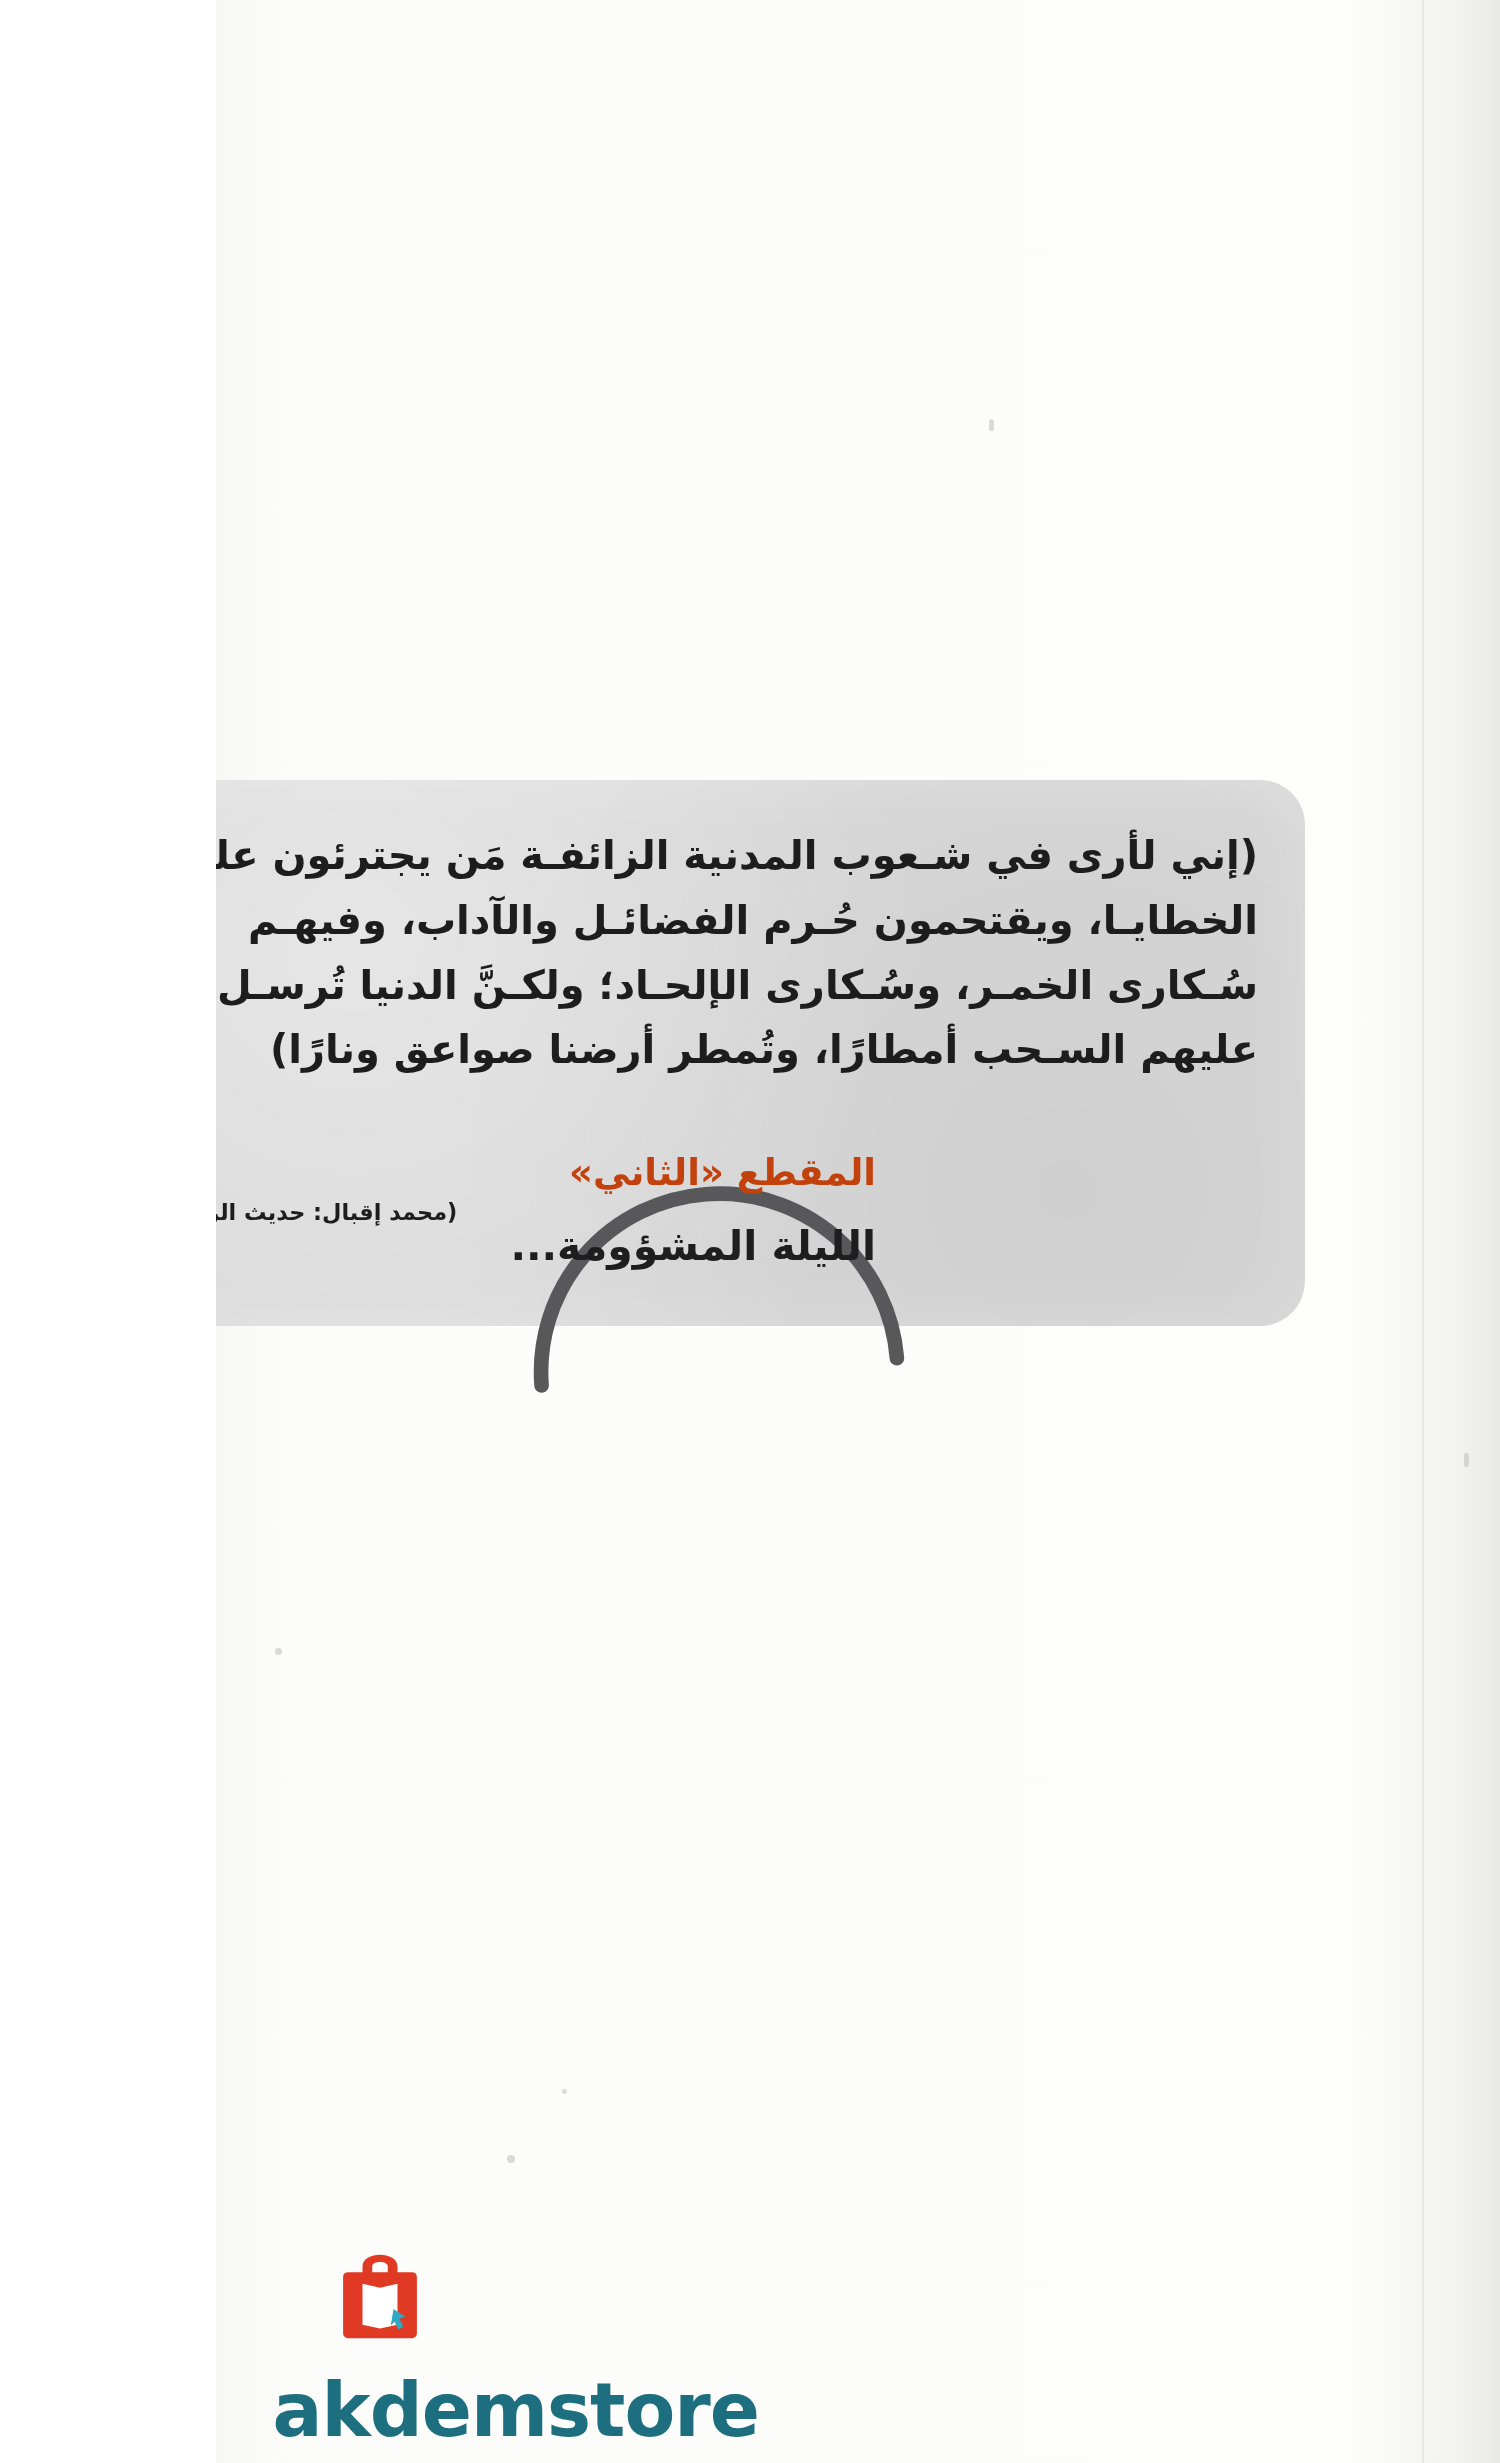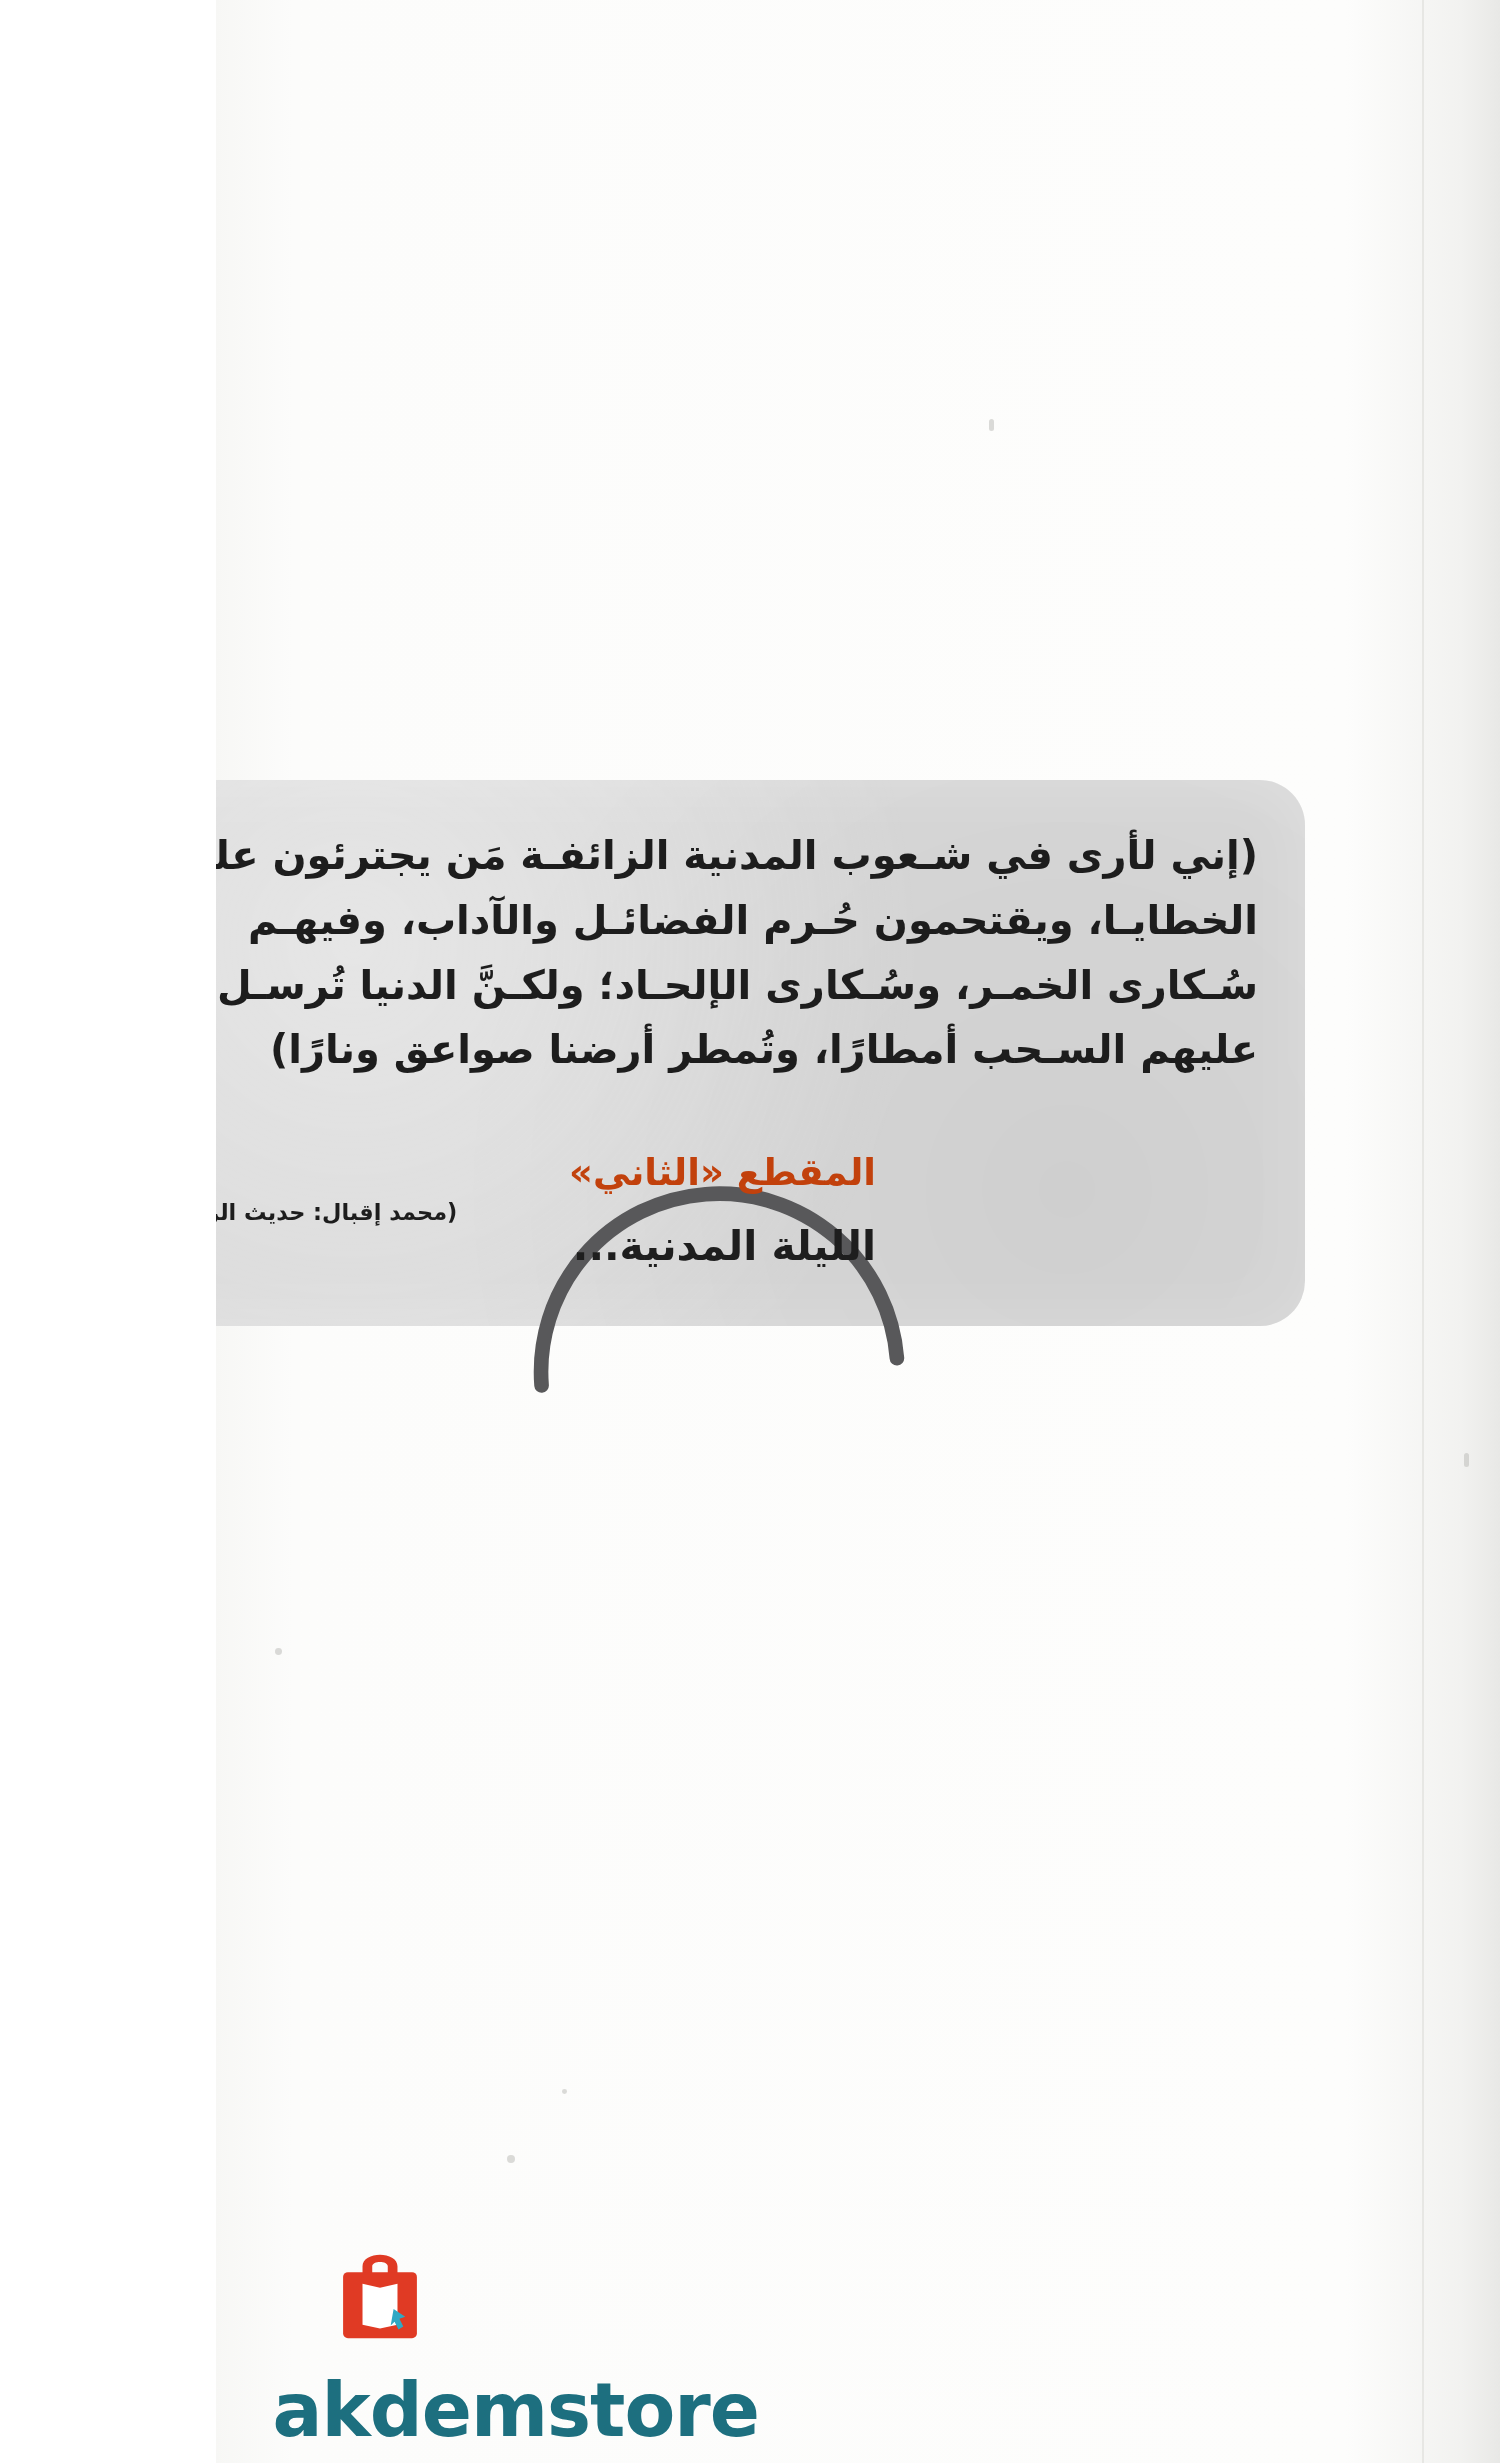--- a/index.html
+++ b/index.html
@@ -164,21 +164,21 @@
   </div>
 
   <div class="arc-wrap">
     <svg width="410" height="410" viewBox="0 0 420 420" xmlns="http://www.w3.org/2000/svg">
       <path d="M 18 400 A 182 182 0 0 1 382 372" fill="none" stroke="#58585a" stroke-width="15" stroke-linecap="round"></path>
     </svg>
   </div>
 
   <div class="section-labels">
     <div class="section-title">المقطع «الثاني»</div>
-    <div class="section-subtitle">الليلة المدنية...</div>
+    <div class="section-subtitle">الليلة المشؤومة...</div>
   </div>
 
   <div class="watermark">
     <div class="logo-mark">
       <svg width="94" height="101" viewBox="0 0 96 104" xmlns="http://www.w3.org/2000/svg">
         <path d="M30 22 C30 6, 66 6, 66 22 L66 30 L56 30 L56 22 C56 16, 40 16, 40 22 L40 30 L30 30 Z" fill="#e03a24"></path>
         <rect x="10" y="28" width="76" height="68" rx="5" fill="#e03a24"></rect>
         <path d="M30 40 L48 44 L48 86 L30 82 Z" fill="#ffffff"></path>
         <path d="M66 40 L48 44 L48 86 L66 82 Z" fill="#ffffff"></path>
         <path d="M62 66 L74 74 L68 76 L72 84 L67 87 L63 79 L59 83 Z" fill="#2fa8c4"></path>

